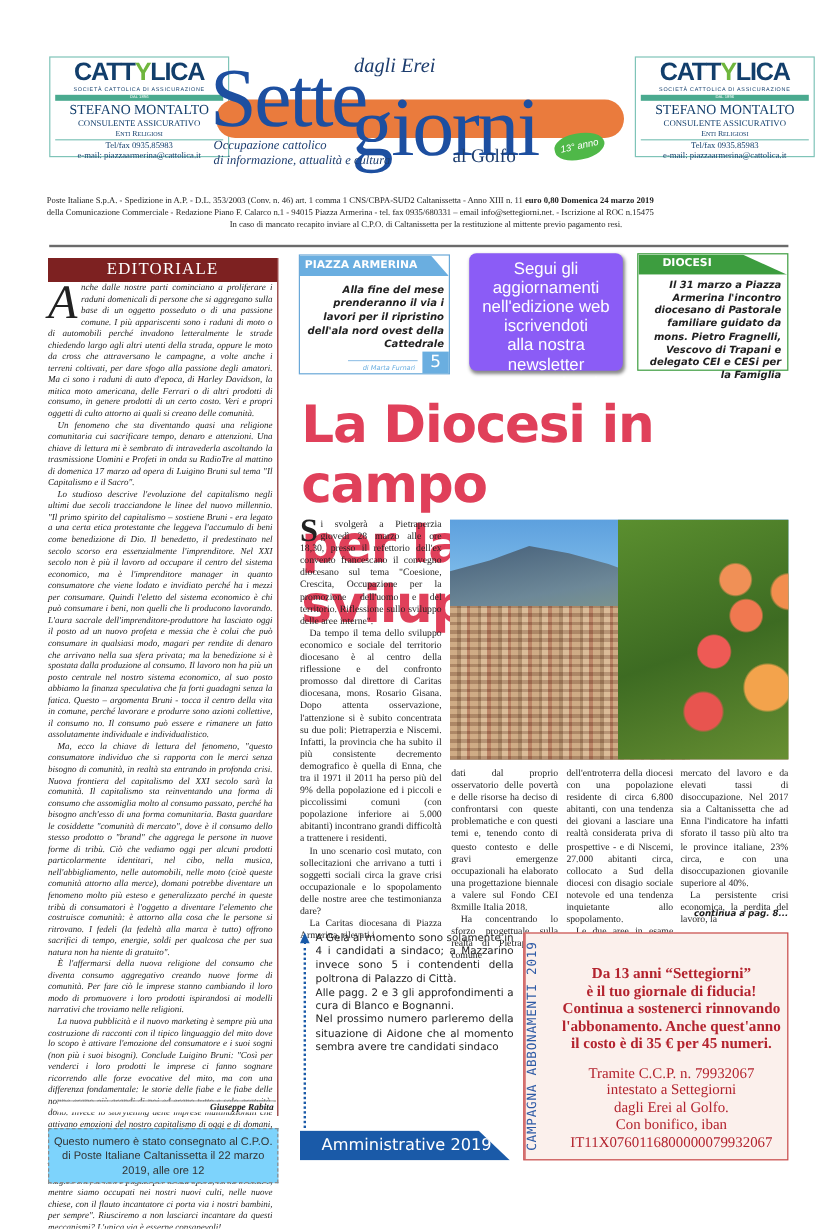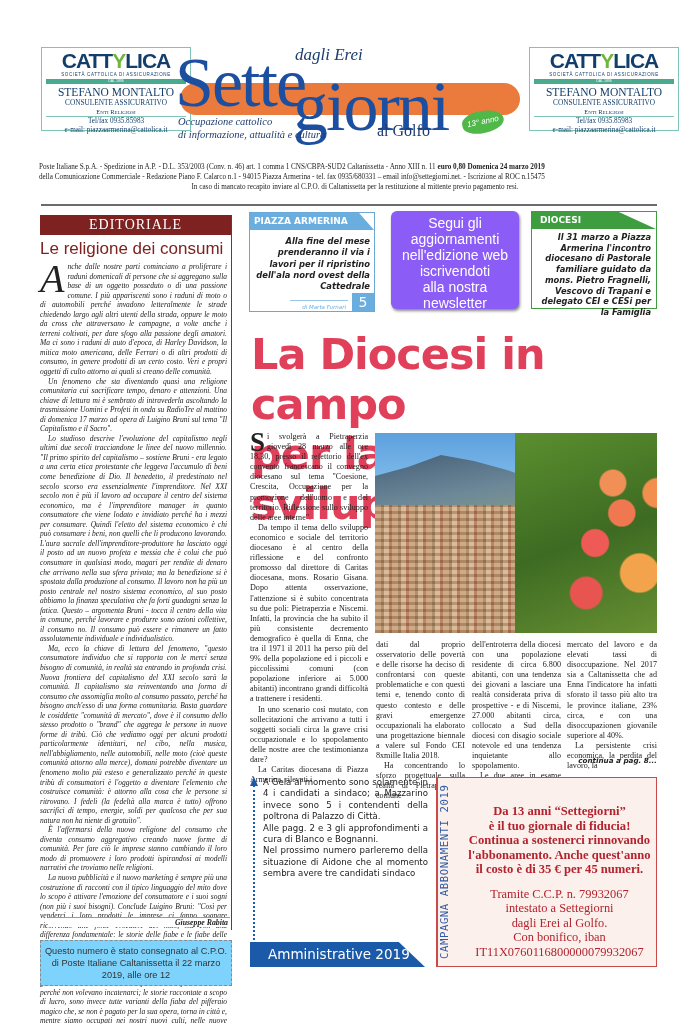--- a/index.html
+++ b/index.html
@@ -30,21 +30,21 @@
 .ed-body{font-style:italic;font-size:7.5px;line-height:9.55px;text-align:justify;color:#222}
 .ed-body p{text-indent:8px}
 .ed-body p.first{text-indent:0}
 .dropcap{float:left;font-size:40px;line-height:30px;margin:2px 3px 0 0;font-style:italic;font-family:"Liberation Serif",serif}
 .ed-sig{font-style:italic;font-weight:bold;font-size:7.8px;text-align:right}
 .ed-border{border-right:1.5px solid #8b2a2a}
 .cpo{border:1px dashed #8a8a8a;background:#7dd3fc;font-family:"Liberation Sans",sans-serif;font-size:9.2px;line-height:12px;text-align:center;color:#333;padding:4px 3px}
 
 .teaser{border:1px solid #6aa8d8;background:#fff}
 .tab-blue{background:#6aaee0;color:#fff;font-family:"DejaVu Sans",sans-serif;font-weight:bold;font-size:9px;line-height:17px;padding-left:4px;clip-path:polygon(0 0,88% 0,100% 100%,0 100%)}
-.tab-green{background:#3d9d3f;color:#fff;font-family:"DejaVu Sans",sans-serif;font-weight:bold;font-size:9px;line-height:17px;padding-left:8px;clip-path:polygon(0 0,70% 0,100% 100%,0 100%)}
+.tab-green{background:#3d9d3f;color:#fff;font-family:"DejaVu Sans",sans-serif;font-weight:bold;font-size:9px;line-height:17px;padding-left:20px;clip-path:polygon(0 0,70% 0,100% 100%,0 100%)}
 .tease-text{font-family:"DejaVu Sans",sans-serif;font-style:italic;font-weight:bold;font-size:8.4px;line-height:11.3px;text-align:right;color:#222}
 .red-box{background:#8b5cf6;border-radius:6px;color:#fff;text-align:center;font-family:Liberation Sans, sans-serif;font-size:14px;line-height:16px;box-shadow:1px 2px 3px #888;padding-top:4px}
 .red-box .url{font-weight:bold}
 
 .headline{font-family:"DejaVu Sans",sans-serif;font-weight:bold;color:#e0405a;font-size:43px;line-height:50px;letter-spacing:-1px}
 .art{font-size:8.1px;line-height:10.1px;text-align:justify;color:#222}
 .art p{text-indent:8px}
 .art p.first{text-indent:0}
 .s-cap{float:left;font-size:27px;line-height:20px;font-weight:bold;margin:0 2px 0 0}
 .photo{overflow:hidden;background:linear-gradient(180deg,#5da0de 0%,#7ab8e8 22%,#6a7d8f 32%,#8d8f7a 42%,#b59b7e 55%,#a8896e 70%,#9b7a62 100%)}
@@ -104,21 +104,20 @@
 <div class="abs legal">
   <div><span>Poste Italiane S.p.A. - Spedizione in A.P. - D.L. 353/2003 (Conv. n. 46) art. 1 comma 1 CNS/CBPA-SUD2 Caltanissetta - Anno XIII n. 11 </span><b>euro 0,80 Domenica 24 marzo 2019</b></div>
   <div>della Comunicazione Commerciale - Redazione Piano F. Calarco n.1 - 94015 Piazza Armerina - tel. fax 0935/680331 – email info@settegiorni.net. - Iscrizione al ROC n.15475</div>
   <div class="l4">In caso di mancato recapito inviare al C.P.O. di Caltanissetta per la restituzione al mittente previo pagamento resi.</div>
 </div>
 
 <div class="abs rule" style="left:41px;top:204px;width:616px"></div>
 
 <div class="abs ed-border" style="left:40px;top:215px;width:192px;height:715px">
   <div class="ed-head">EDITORIALE</div>
-  <div class="ed-title" style="padding:4px 0 3px 0">Le religione dei consumi</div>
   <div class="ed-body" style="padding-right:4px">
     <p class="first"><span class="dropcap">A</span><span>nche dalle nostre parti cominciano a proliferare i raduni domenicali di persone che si aggregano sulla base di un oggetto posseduto o di una passione comune. I più appariscenti sono i raduni di moto o di automobili perché invadono letteralmente le strade chiedendo largo agli altri utenti della strada, oppure le moto da cross che attraversano le campagne, a volte anche i terreni coltivati, per dare sfogo alla passione degli amatori. Ma ci sono i raduni di auto d'epoca, di Harley Davidson, la mitica moto americana, delle Ferrari o di altri prodotti di consumo, in genere prodotti di un certo costo. Veri e propri oggetti di culto attorno ai quali si creano delle comunità.</span></p>
     <p>Un fenomeno che sta diventando quasi una religione comunitaria cui sacrificare tempo, denaro e attenzioni. Una chiave di lettura mi è sembrato di intravederla ascoltando la trasmissione Uomini e Profeti in onda su RadioTre al mattino di domenica 17 marzo ad opera di Luigino Bruni sul tema "Il Capitalismo e il Sacro".</p>
     <p>Lo studioso descrive l'evoluzione del capitalismo negli ultimi due secoli tracciandone le linee del nuovo millennio. "Il primo spirito del capitalismo – sostiene Bruni - era legato a una certa etica protestante che leggeva l'accumulo di beni come benedizione di Dio. Il benedetto, il predestinato nel secolo scorso era essenzialmente l'imprenditore. Nel XXI secolo non è più il lavoro ad occupare il centro del sistema economico, ma è l'imprenditore manager in quanto consumatore che viene lodato e invidiato perché ha i mezzi per consumare. Quindi l'eletto del sistema economico è chi può consumare i beni, non quelli che li producono lavorando. L'aura sacrale dell'imprenditore-produttore ha lasciato oggi il posto ad un nuovo profeta e messia che è colui che può consumare in qualsiasi modo, magari per rendite di denaro che arrivano nella sua sfera privata; ma la benedizione si è spostata dalla produzione al consumo. Il lavoro non ha più un posto centrale nel nostro sistema economico, al suo posto abbiamo la finanza speculativa che fa forti guadagni senza la fatica. Questo – argomenta Bruni - tocca il centro della vita in comune, perché lavorare e produrre sono azioni collettive, il consumo no. Il consumo può essere e rimanere un fatto assolutamente individuale e individualistico.</p>
     <p>Ma, ecco la chiave di lettura del fenomeno, "questo consumatore individuo che si rapporta con le merci senza bisogno di comunità, in realtà sta entrando in profonda crisi. Nuova frontiera del capitalismo del XXI secolo sarà la comunità. Il capitalismo sta reinventando una forma di consumo che assomiglia molto al consumo passato, perché ha bisogno anch'esso di una forma comunitaria. Basta guardare le cosiddette "comunità di mercato", dove è il consumo dello stesso prodotto o "brand" che aggrega le persone in nuove forme di tribù. Ciò che vediamo oggi per alcuni prodotti particolarmente identitari, nel cibo, nella musica, nell'abbigliamento, nelle automobili, nelle moto (cioè queste comunità attorno alla merce), domani potrebbe diventare un fenomeno molto più esteso e generalizzato perché in queste tribù di consumatori è l'oggetto a diventare l'elemento che costruisce comunità: è attorno alla cosa che le persone si ritrovano. I fedeli (la fedeltà alla marca è tutto) offrono sacrifici di tempo, energie, soldi per qualcosa che per sua natura non ha niente di gratuito".</p>
     <p>È l'affermarsi della nuova religione del consumo che diventa consumo aggregativo creando nuove forme di comunità. Per fare ciò le imprese stanno cambiando il loro modo di promuovere i loro prodotti ispirandosi ai modelli narrativi che troviamo nelle religioni.</p>
     <p>La nuova pubblicità e il nuovo marketing è sempre più una costruzione di racconti con il tipico linguaggio del mito dove lo scopo è attivare l'emozione del consumatore e i suoi sogni (non più i suoi bisogni). Conclude Luigino Bruni: "Così per venderci i loro prodotti le imprese ci fanno sognare ricorrendo alle forze evocative del mito, ma con una differenza fondamentale: le storie delle fiabe e le fiabe delle nonne erano più grandi di noi ed erano tutto e solo gratuità, dono. Invece lo storytelling delle imprese multinazionali che attivano emozioni del nostro capitalismo di oggi e di domani, vuole solo e soltanto venderci qualcosa, non hanno nulla di gratuito. Le storie di ieri, di sempre hanno saputo incantarci perché non volevano incatenarci; le storie raccontate a scopo di lucro, sono invece tutte varianti della fiaba del pifferaio magico che, se non è pagato per la sua opera, torna in città e, mentre siamo occupati nei nostri nuovi culti, nelle nuove chiese, con il flauto incantatore ci porta via i nostri bambini, per sempre". Riusciremo a non lasciarci incantare da questi meccanismi? L'unica via è esserne consapevoli!</p>
   </div>
 </div>
 <div class="abs" style="left:48px;top:917px;width:182px;border-top:1px solid #999"></div>

